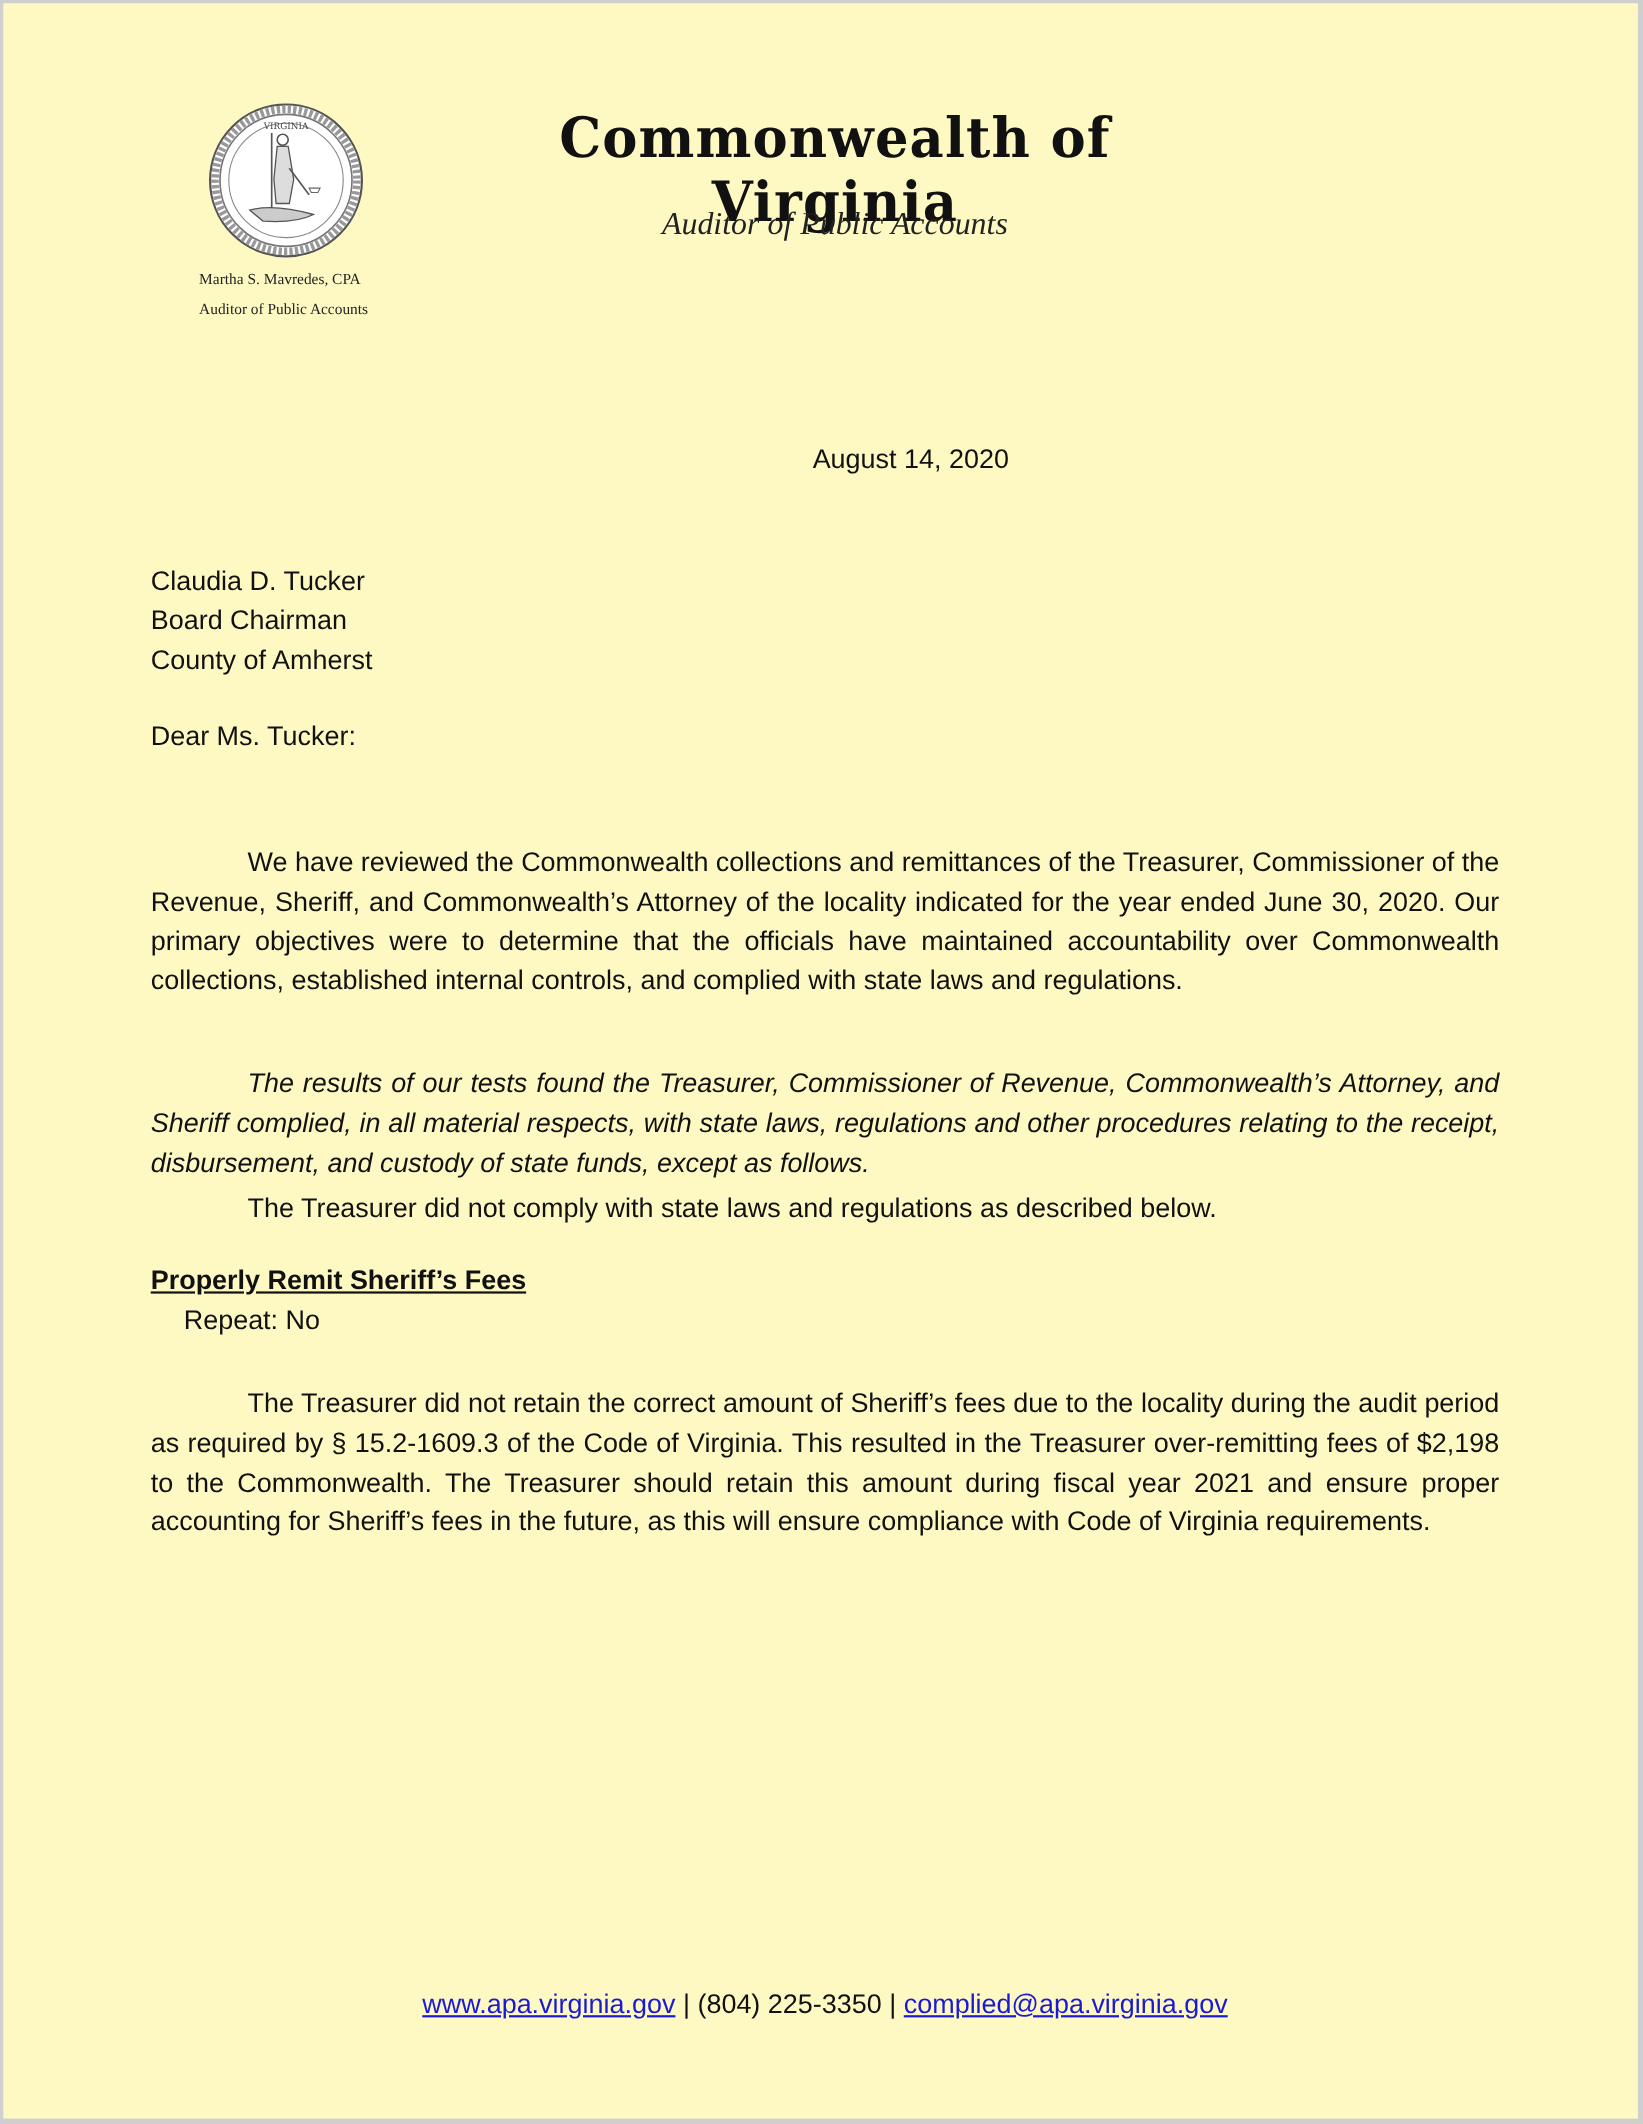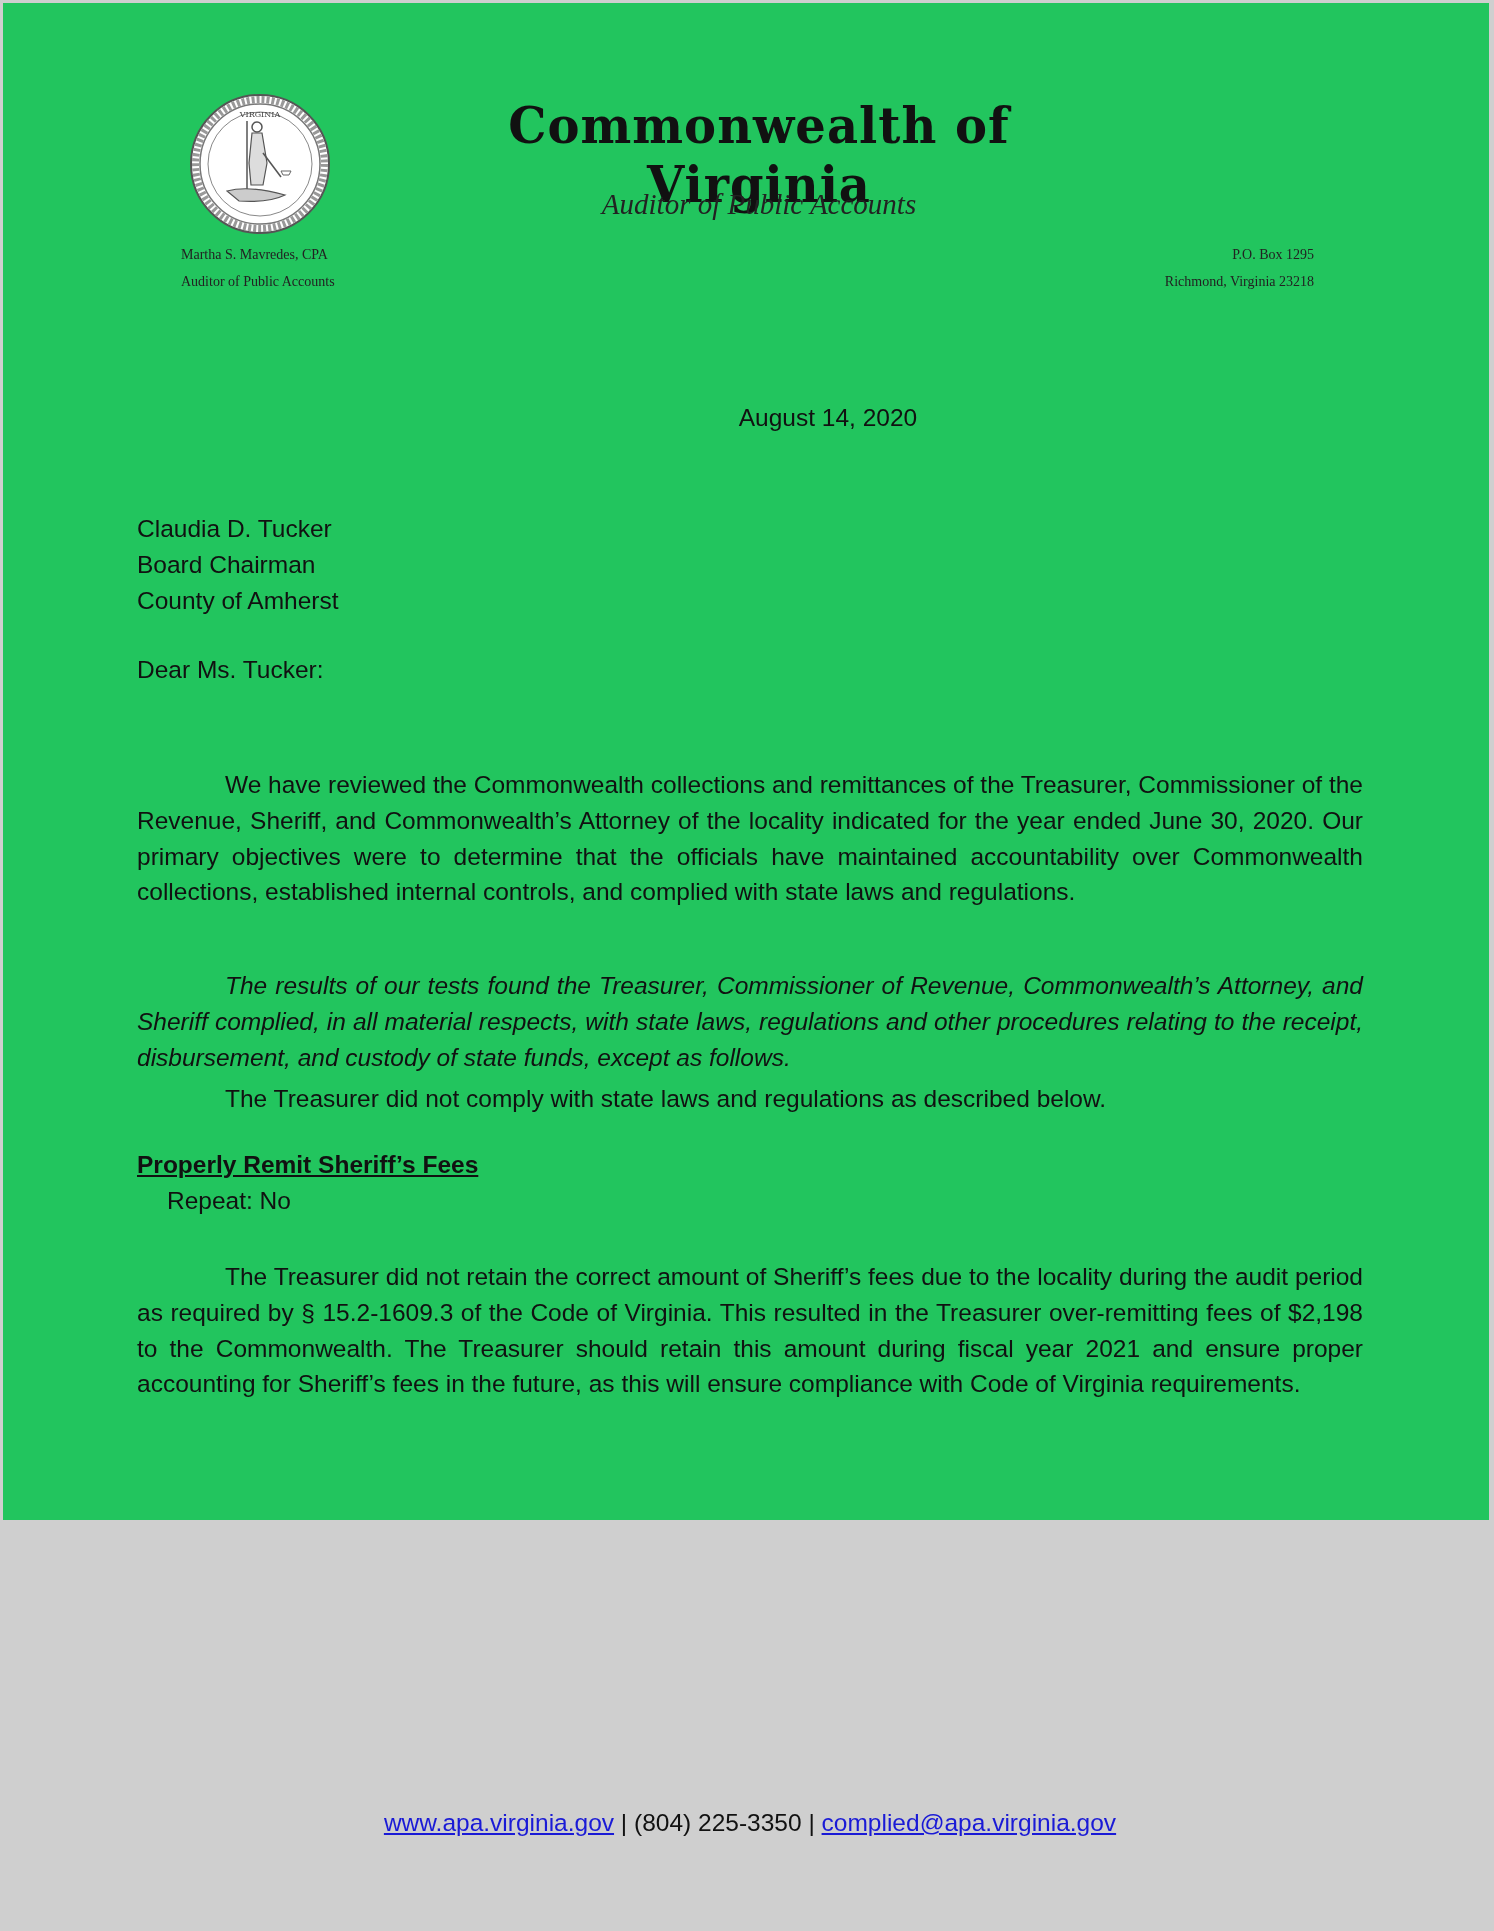--- a/index.html
+++ b/index.html
@@ -5,22 +5,22 @@
     html, body { margin: 0; padding: 0; }
     body {
       width: 1494px; height: 1931px;
       background: #cfcfcf;
       position: relative;
       overflow: hidden;
     }
     .page {
       position: absolute;
       left: 3px; top: 3px;
-      width: 1486px; height: 1517px;
-      background: #22c55e;
+      width: 1486px; height: 1923px;
+      background: #fef9c3;
     }
     .seal {
       position: absolute;
       left: 186px; top: 90px;
       width: 142px; height: 142px;
     }
     .title {
       position: absolute;
       left: 436px; top: 96px;
       width: 640px;
@@ -125,24 +125,20 @@
   </svg>
 
   <div class="title">Commonwealth of Virginia</div>
   <div class="subtitle">Auditor of Public Accounts</div>
 
   <div class="hdr-left">
     <div>Martha S. Mavredes, CPA</div>
     <div>Auditor of Public Accounts</div>
   </div>
 
-  <div class="hdr-right">
-    <div>P.O. Box 1295</div>
-    <div>Richmond, Virginia 23218</div>
-  </div>
 
   <div class="body-text date">August 14, 2020</div>
 
   <div class="body-text addr">
     <div>Claudia D. Tucker</div>
     <div>Board Chairman</div>
     <div>County of Amherst</div>
   </div>
 
   <div class="body-text salutation">Dear Ms. Tucker:</div>

